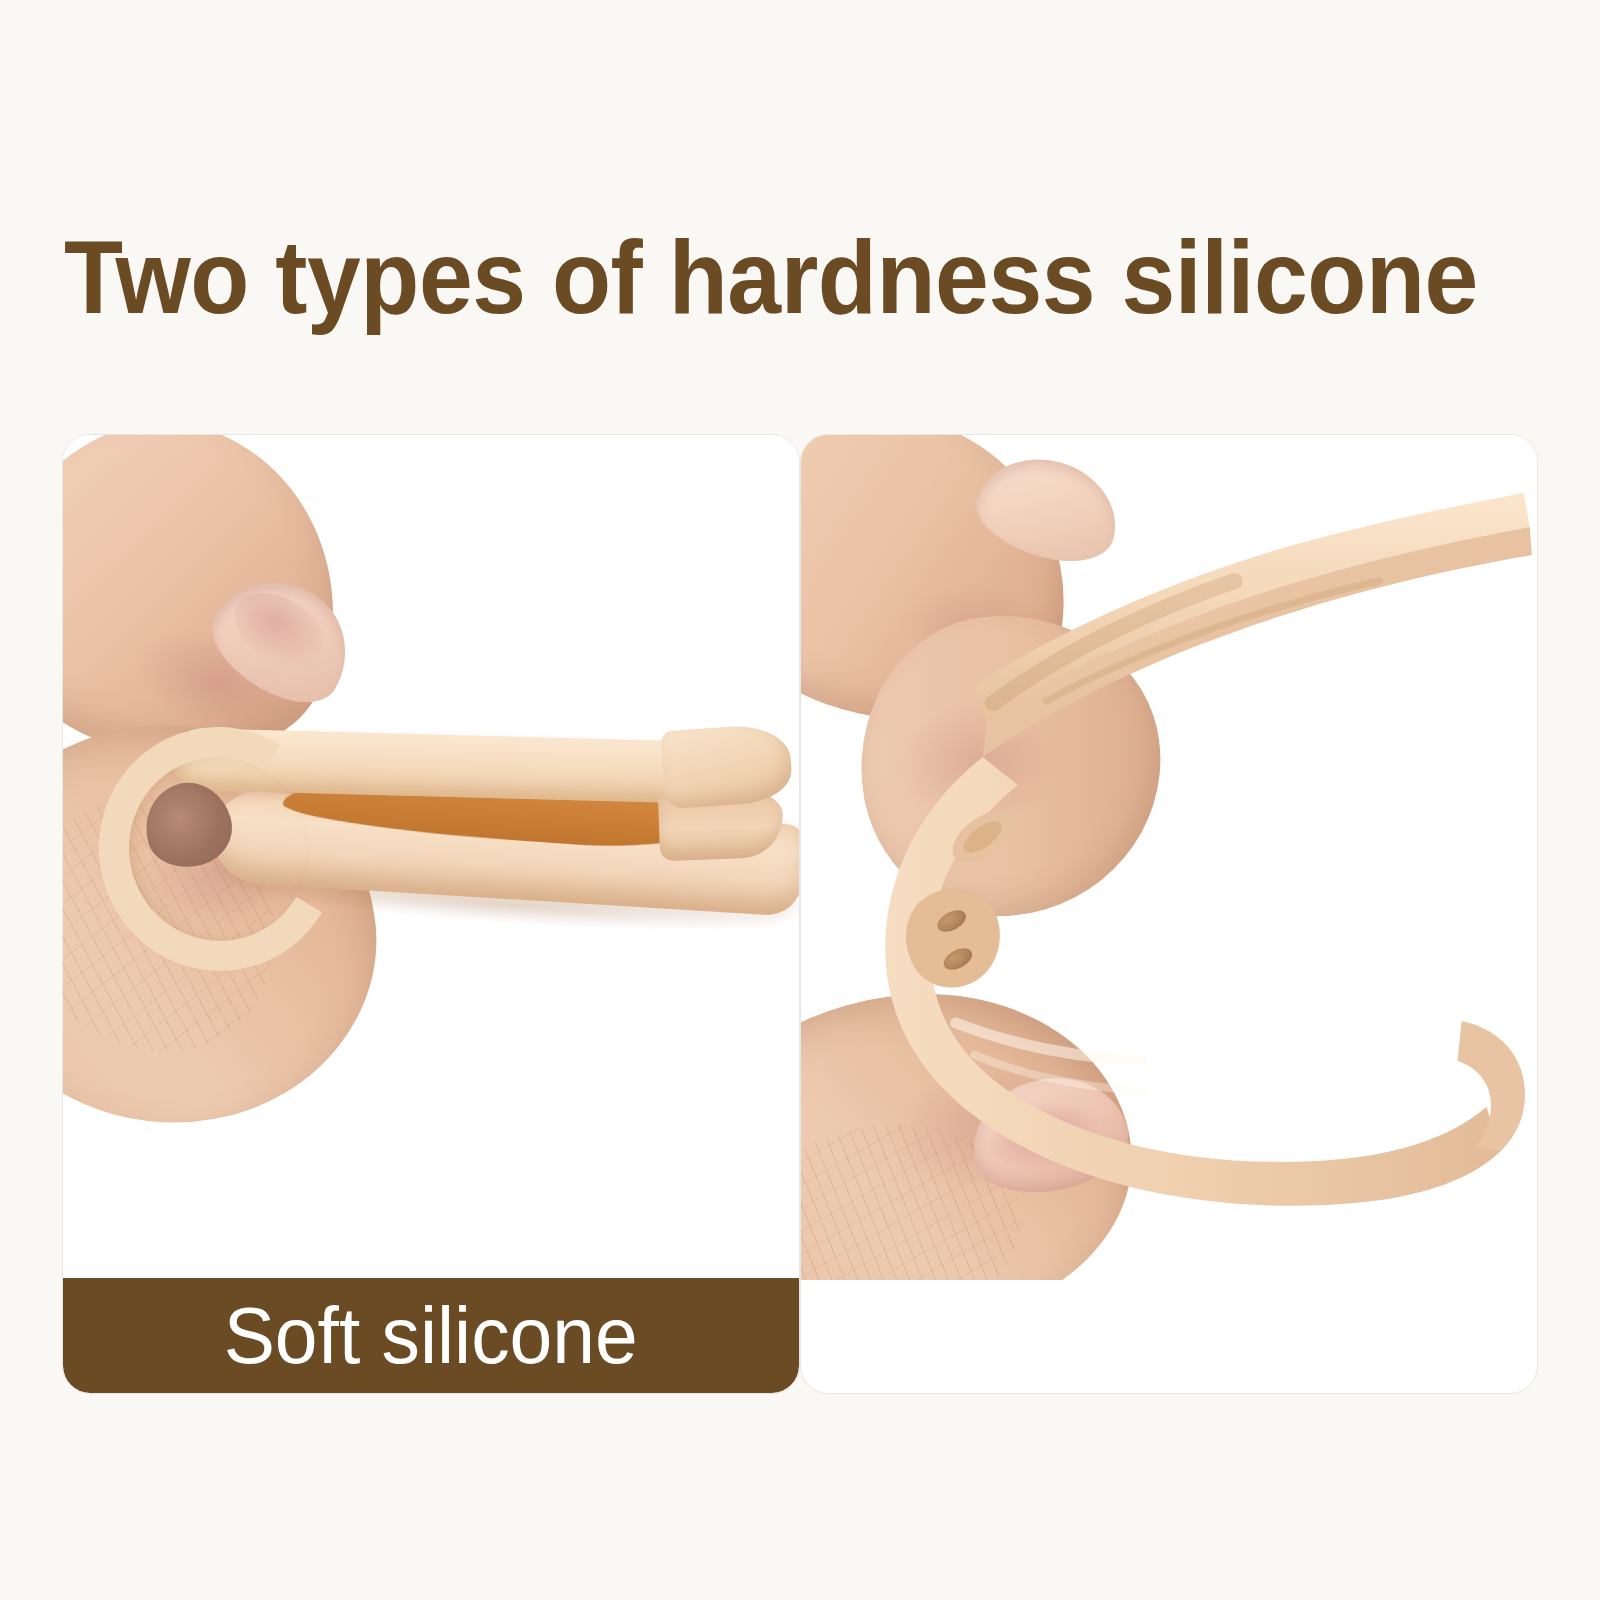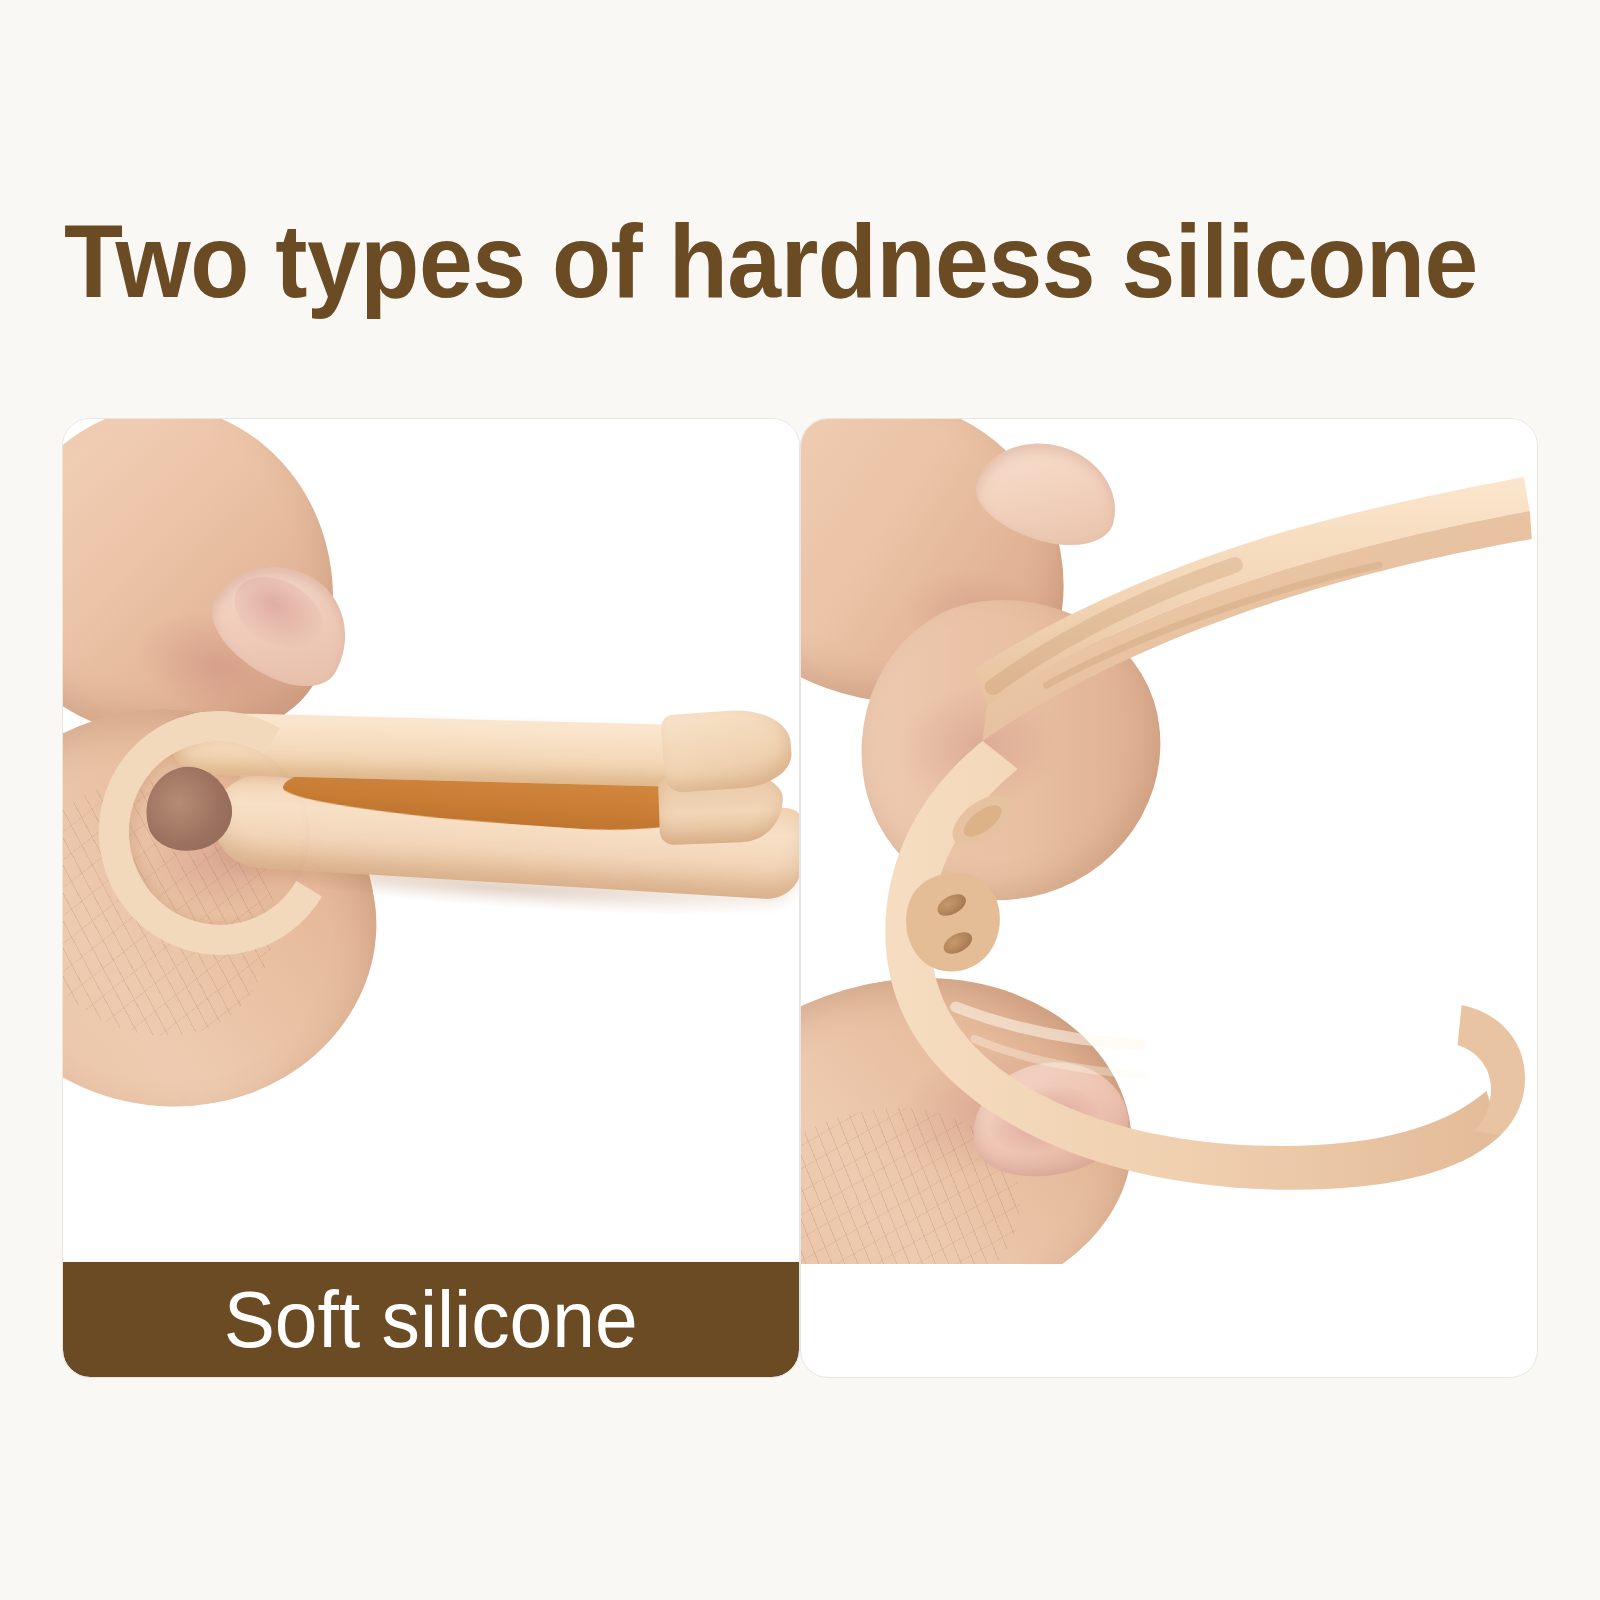--- a/index.html
+++ b/index.html
@@ -3,21 +3,21 @@
 <meta charset="utf-8">
 <style>
   html,body{margin:0;padding:0;}
   body{
     width:1600px;height:1600px;
     background:#faf8f5;
     font-family:"Liberation Sans",sans-serif;
     overflow:hidden;
     position:relative;
   }
-  .page{position:absolute;inset:0;}
+  .page{position:absolute;inset:0;margin-top:16px;}
 
   
   .title{
     position:absolute;
     left:64px; top:206px;
     width:1472px; height:110px;
     color:#6b4b23;
     font-family:"Liberation Sans",sans-serif;
     font-weight:700;
     font-size:104px;

